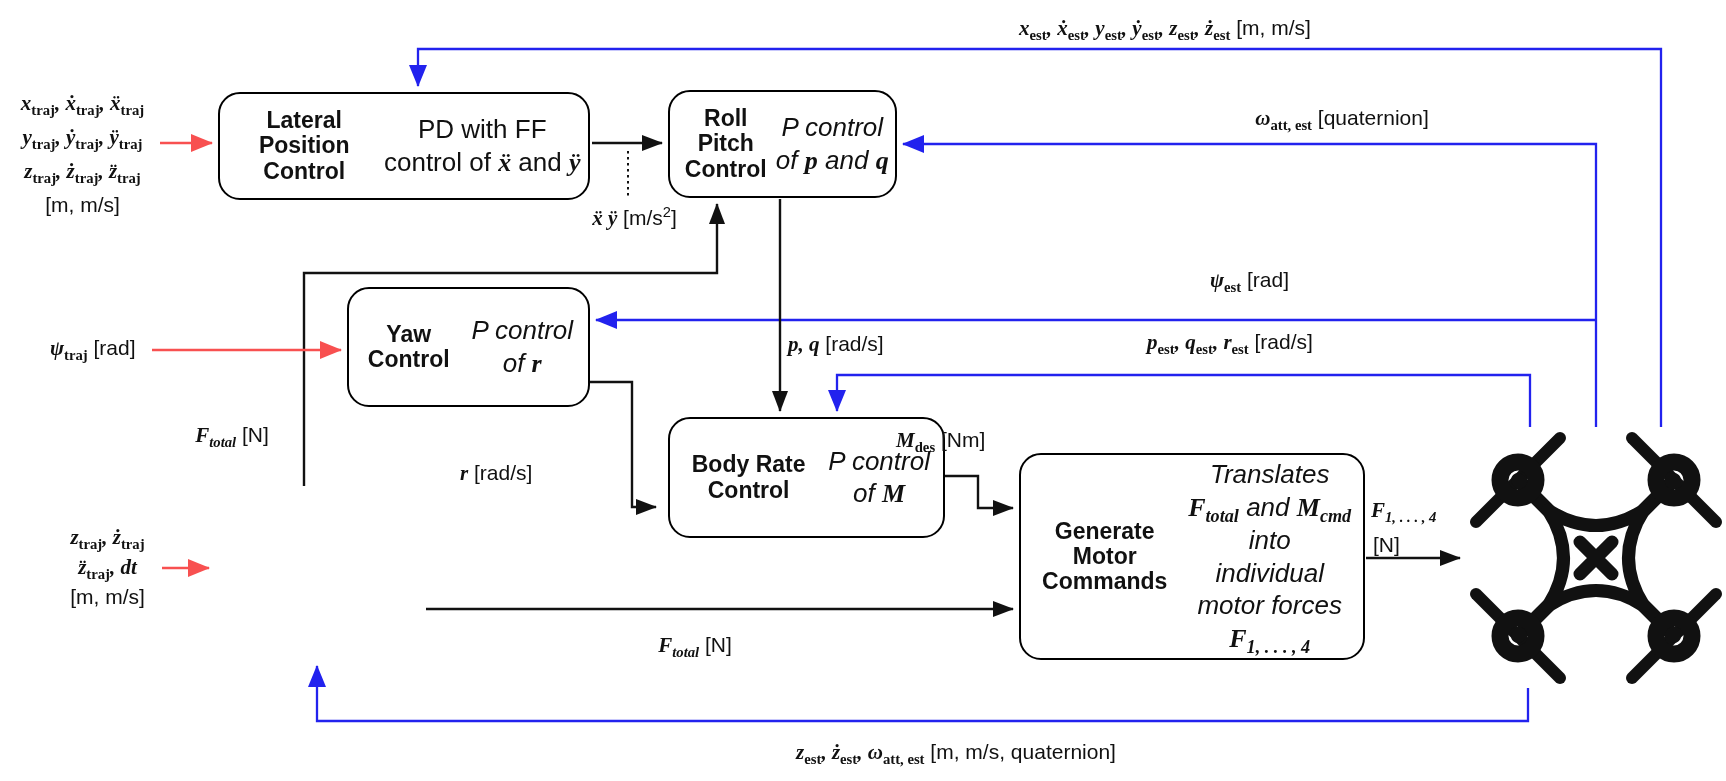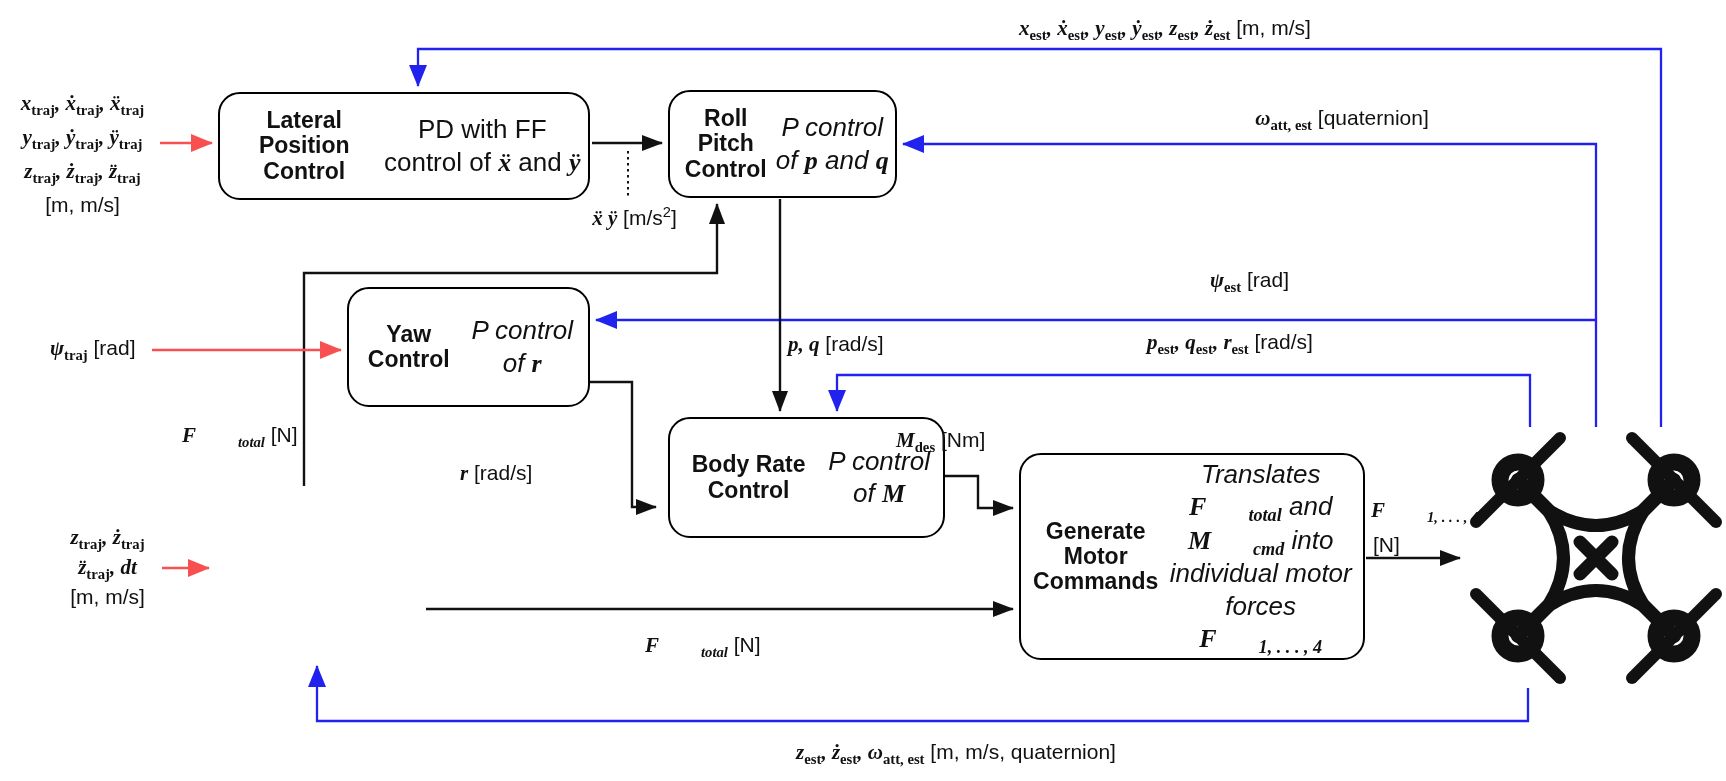--- a/index.html
+++ b/index.html
@@ -35,21 +35,21 @@
   .lbl{
     position:absolute;z-index:3;
     font-size:21px;line-height:1.35;
     white-space:nowrap;
   }
   .center{text-align:center;}
   .m{font-family:"Liberation Serif",serif;font-style:italic;font-weight:bold;}
   sub{font-size:0.70em;line-height:0;}
   sup{font-size:0.70em;line-height:0;}
   .m sub{font-style:normal;}
-  sub.is{font-style:italic;margin-left:42px;}
+  sub.is{font-style:italic;}
   .multiline{white-space:normal;}
 </style>
 </head>
 <body>
 
 <div id="stage">
 
   <svg id="wires" width="1726" height="781" viewBox="0 0 1726 781">
     <defs>
       <marker id="ak" markerUnits="userSpaceOnUse" markerWidth="22" markerHeight="16" refX="20" refY="8" orient="auto">

